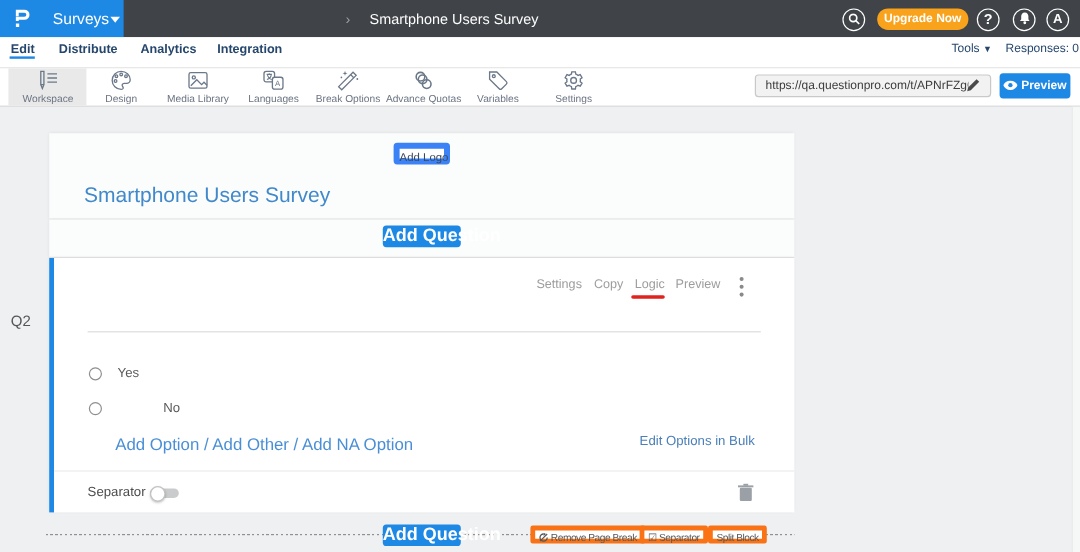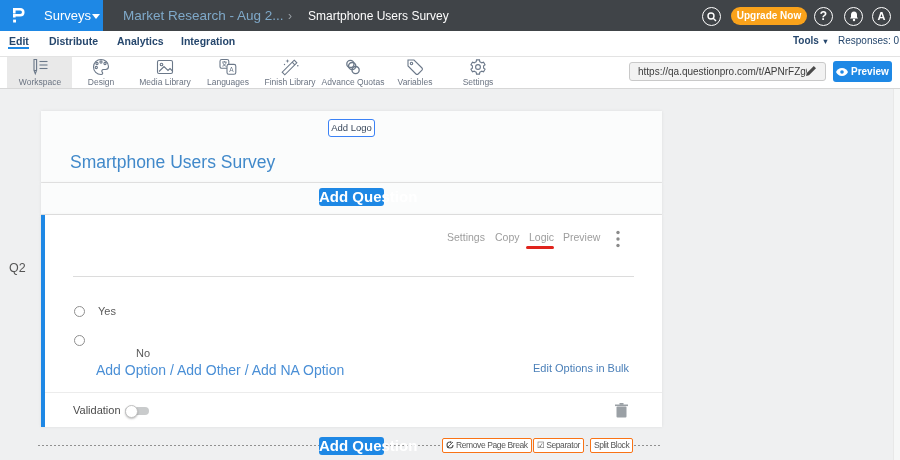--- a/index.html
+++ b/index.html
@@ -26,55 +26,54 @@
 
 
 #tbar { left:0; top:57px; width:900px; height:32px; background:#fff; border-bottom:1px solid #d7d7d7; }
 #wssel { left:7px; top:57px; width:65px; height:31px; background:#e9e9e9; }
 .tlabel { top:77px; width:100px; text-align:center; font-size:8.5px; color:#6b7482; white-space:nowrap; }
 #urlbox { left:629px; top:62px; width:197px; height:19px; background:#f2f2f2; border:1px solid #c9c9c9; border-radius:3px; font-size:10px; color:#3c3c3c; line-height:17px; padding-left:8px; padding-right:24px; white-space:nowrap; overflow:hidden; }
 #prevbtn { left:833px; top:61px; width:59px; height:21px; background:#1e88e5; border-radius:3px; color:#fff; font-size:10px; font-weight:bold; text-align:center; line-height:21px; white-space:nowrap; }
 
 
 #card1 { left:41px; top:111px; width:621px; height:72px; background:#fbfcfc; border-bottom:1px solid #e6e6e6; box-shadow:0 0 3px rgba(0,0,0,0.08); }
-#addlogo { left:328px; top:119px; width:47px; height:18px; background:#fff; border:1px solid #3b82f6; border-radius:3px; color:#39485c; font-size:9.5px; text-align:center; line-height:16px; white-space:nowrap; }
+#addlogo { left:328px; top:119px; width:47px; height:18px; background:#fff; border:5px solid #3b82f6; border-radius:3px; color:#39485c; font-size:9.5px; text-align:center; line-height:16px; white-space:nowrap; }
 #title { left:70px; top:152px; font-size:17.5px; color:#4189ca; }
 #strip { left:41px; top:183px; width:621px; height:32px; background:#fbfcfc; border-bottom:1px solid #e3e3e3; box-shadow:0 0 3px rgba(0,0,0,0.08); }
 .addq { width:65px; height:18px; background:#1e88e5; border-radius:3px; color:#fff; font-size:15px; font-weight:bold; text-align:center; line-height:18px; white-space:nowrap; }
 #card2 { left:41px; top:215px; width:621px; height:212px; background:#fff; border-left:4px solid #1e88e5; box-shadow:0 0 3px rgba(0,0,0,0.08); }
 .tab { top:231px; font-size:10.5px; color:#9d9d9d; white-space:nowrap; }
 #redline { left:526px; top:246px; width:28px; height:3px; background:#e0231c; border-radius:2px; }
 #dots { left:612px; top:229px; }
 #qtext { left:73px; top:254px; font-size:13.5px; color:#4b4b4b; }
 #qline { left:73px; top:276px; width:561px; height:1px; background:#dcdcdc; }
 .radio { left:74px; width:11px; height:11px; border:1.5px solid #8f8f8f; border-radius:50%; background:#fff; }
 .optlbl { left:98px; font-size:11px; color:#5a5a5a; }
 #addlinks { left:96px; top:362px; font-size:14px; color:#4a8fd6; white-space:nowrap; }
 #bulk { left:533px; top:362px; font-size:11px; color:#4a7fb8; white-space:nowrap; }
 #vdiv { left:45px; top:392px; width:617px; height:1px; background:#ececec; }
 #vallbl { left:73px; top:404px; font-size:11px; color:#4b4b4b; }
 #togtrack { left:125px; top:407px; width:24px; height:8px; background:#c9cbcc; border-radius:4px; }
 #togknob { left:125px; top:404.5px; width:13px; height:13px; background:#fff; border:1px solid #c2c2c2; border-radius:50%; box-shadow:0 1px 2px rgba(0,0,0,0.25); }
 
 #dash { left:38px; top:445px; width:624px; height:1px; background:repeating-linear-gradient(90deg,#909090 0 2px,transparent 2px 4px); }
-.smallbtn { top:438px; height:15px; background:#fff; border:1px solid #f97316; border-radius:2px; font-size:8.5px; letter-spacing:-0.4px; color:#555; line-height:13px; text-align:center; white-space:nowrap; padding:0 3px; }
+.smallbtn { top:438px; height:15px; background:#fff; border:4px solid #f97316; border-radius:2px; font-size:8.5px; letter-spacing:-0.4px; color:#555; line-height:13px; text-align:center; white-space:nowrap; padding:0 3px; }
 </style>
 </head>
 <body>
 <div id="stage">
 
   <div class="abs" id="hdr"></div>
   <div class="abs" id="logoblk"></div>
   <svg class="abs" style="left:13px; top:8px;" width="12" height="15" viewBox="0 0 12 15">
     <path d="M1.3 5.5 V1.3 H7.2 C11.3 1.3 11.3 7.2 7.2 7.2 H1.3 V9.6" fill="none" stroke="#fff" stroke-width="2.6"></path>
     <rect x="0.1" y="11.6" width="2.9" height="2.9" fill="#fff"></rect>
   </svg>
   <div class="abs" id="surveys">Surveys</div>
   <div class="abs" id="survcaret"></div>
-  <div class="abs" id="crumb1">Market Research - Aug 2...</div>
   <div class="abs" id="crumbsep">›</div>
   <div class="abs" id="crumb2">Smartphone Users Survey</div>
   <div class="abs hcirc" style="left:702px;">
     <svg width="10" height="10" viewBox="0 0 10 10" style="margin-top:3px;">
         <circle cx="4" cy="4" r="3" fill="none" stroke="#fff" stroke-width="1.4"></circle>
         <line x1="6.2" y1="6.2" x2="9" y2="9" stroke="#fff" stroke-width="1.4"></line>
       </svg>
   </div>
   <div class="abs" id="upg">Upgrade Now</div>
   <div class="abs hcirc" style="left:814px; font-size:12px; font-weight:bold; line-height:16px;">?</div>
@@ -85,21 +84,21 @@
       </svg>
   </div>
   <div class="abs hcirc" style="left:872px; font-size:11px; font-weight:bold; line-height:16px;">A</div>
 
   <div class="abs" id="nav"></div>
   <div class="abs navitem" style="left:9px;">Edit</div>
   <div class="abs" id="editu"></div>
   <div class="abs navitem" style="left:49px;">Distribute</div>
   <div class="abs navitem" style="left:117px;">Analytics</div>
   <div class="abs navitem" style="left:181px;">Integration</div>
-  <div class="abs navitem" style="left:793px; font-size:10px; font-weight:bold;">Tools <span style="font-size:7.5px;">▼</span></div>
+  <div class="abs navitem" style="left:793px; font-size:10px; font-weight:normal;">Tools <span style="font-size:7.5px;">▼</span></div>
   <div class="abs navitem" style="left:838px; font-size:10px; font-weight:normal;">Responses: 0</div>
 
   <div class="abs" id="tbar"></div>
   <div class="abs" id="wssel"></div>
 
   <svg class="abs" style="left:31px; top:58px;" width="18" height="18" viewBox="0 0 18 18" fill="none" stroke="#6b7889" stroke-width="1.1">
     <path d="M3 1.5 h2.6 v11 l-1.3 3.2 l-1.3 -3.2 z"></path>
       <line x1="3" y1="12.5" x2="5.6" y2="12.5"></line>
     <line x1="8.5" y1="3.5" x2="16.5" y2="3.5"></line>
       <line x1="8.5" y1="7" x2="16.5" y2="7"></line>
@@ -131,21 +130,21 @@
   </svg>
   <div class="abs tlabel" style="left:178px;">Languages</div>
 
   <svg class="abs" style="left:281px; top:58px;" width="18" height="18" viewBox="0 0 18 18" fill="none" stroke="#6b7889" stroke-width="1.1">
     <path d="M13.2 2.2 l2.6 2.6 l-12 12 l-2.6 -2.6 z"></path>
     <line x1="11.2" y1="4.2" x2="13.8" y2="6.8"></line>
     <path d="M6.5 1 l0.5 1.6 l1.6 0.5 l-1.6 0.5 l-0.5 1.6 l-0.5 -1.6 l-1.6 -0.5 l1.6 -0.5 z" fill="#6b7889" stroke="none"></path>
     <circle cx="16.8" cy="7.8" r="0.8" fill="#6b7889" stroke="none"></circle>
     <circle cx="3.5" cy="6.5" r="0.7" fill="#6b7889" stroke="none"></circle>
   </svg>
-  <div class="abs tlabel" style="left:240px;">Finish Library</div>
+  <div class="abs tlabel" style="left:240px;">Break Options</div>
 
   <svg class="abs" style="left:344px; top:58px;" width="18" height="18" viewBox="0 0 18 18" fill="none" stroke="#6b7889" stroke-width="1.3">
     <circle cx="6.4" cy="5.9" r="3.6"></circle>
     <circle cx="11.6" cy="12.1" r="3.6"></circle>
     <circle cx="8.2" cy="8.1" r="3.6"></circle>
   </svg>
   <div class="abs tlabel" style="left:303px;">Advance Quotas</div>
 
   <svg class="abs" style="left:406px; top:58px;" width="18" height="18" viewBox="0 0 18 18" fill="none" stroke="#6b7889" stroke-width="1.1">
     <path d="M2 2 h6 l8 8 a1.5 1.5 0 0 1 0 2.1 l-3.9 3.9 a1.5 1.5 0 0 1 -2.1 0 l-8 -8 z"></path>
@@ -184,25 +183,25 @@
   <div class="abs" id="redline"></div>
   <svg class="abs" id="dots" width="12" height="20" viewBox="0 0 12 20">
       <circle cx="6" cy="3.5" r="1.7" fill="#8a8a8a"></circle>
       <circle cx="6" cy="10" r="1.7" fill="#8a8a8a"></circle>
       <circle cx="6" cy="16.5" r="1.7" fill="#8a8a8a"></circle>
     </svg>
   <div class="abs" id="qline"></div>
   <div class="abs radio" style="top:306px;"></div>
   <div class="abs optlbl" style="top:305px;">Yes</div>
   <div class="abs radio" style="top:335px;"></div>
-  <div class="abs optlbl" style="top:347px;padding-left:38px;">No</div>
+  <div class="abs optlbl" style="top:334px;padding-left:38px;">No</div>
   <div class="abs" id="addlinks">Add Option / Add Other / Add NA Option</div>
   <div class="abs" id="bulk">Edit Options in Bulk</div>
   <div class="abs" id="vdiv"></div>
-  <div class="abs" id="vallbl">Validation</div>
+  <div class="abs" id="vallbl">Separator</div>
   <div class="abs" id="togtrack"></div>
   <div class="abs" id="togknob"></div>
   <svg class="abs" style="left:615px; top:403px;" width="13" height="15" viewBox="0 0 13 15" fill="#9aa0a5">
     <rect x="1.5" y="3.5" width="10" height="11" rx="1"></rect>
     <rect x="0" y="1.5" width="13" height="1.6"></rect>
     <rect x="4.5" y="0" width="4" height="1.8"></rect>
   </svg>
   <div class="abs" id="q2lbl" style="left:9px; top:261px; font-size:12.5px; color:#555;">Q2</div>
 
   <div class="abs" style="left:893px; top:89px; width:7px; height:371px; background:#f6f7f7; border-left:1px solid #e8e8e8;"></div>

